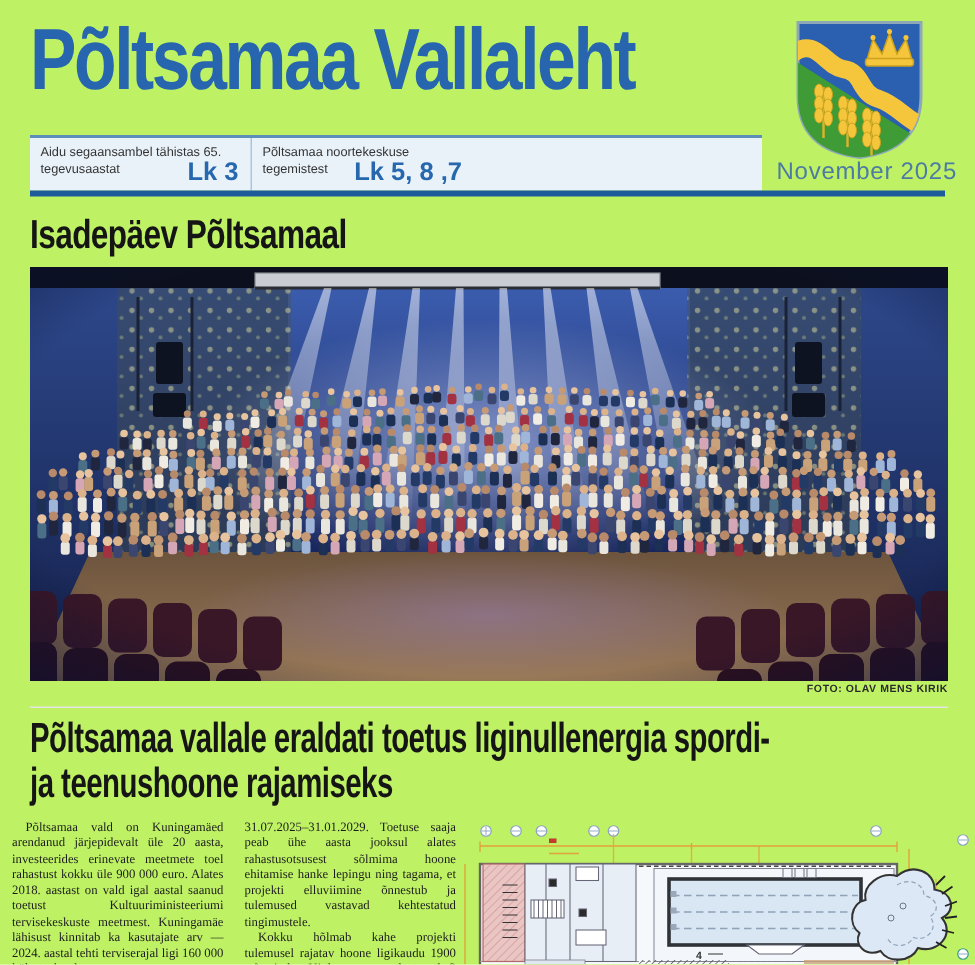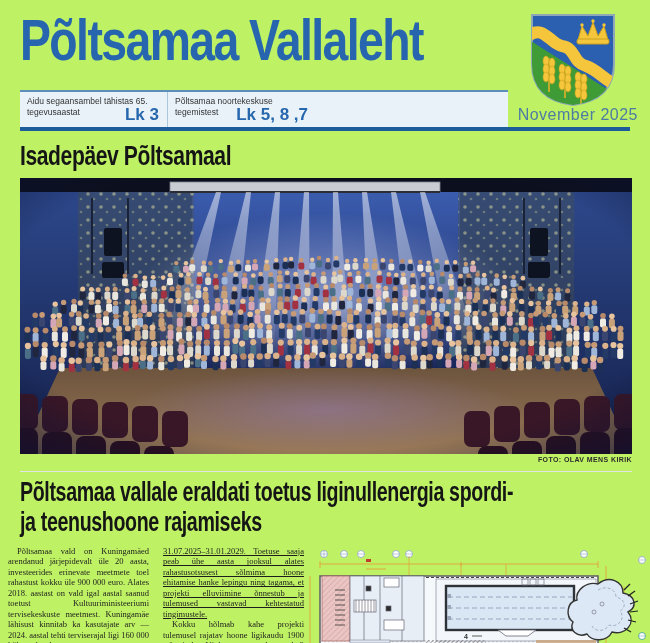--- a/index.html
+++ b/index.html
@@ -31,21 +31,21 @@
   .credit{position:absolute;right:18px;top:456px;font-size:7px;letter-spacing:.4px;color:#2b2b2b;font-weight:bold;}
 
   .hairline{position:absolute;left:20px;top:471px;width:612px;height:1px;background:#e4e4e4;}
 
   
   .h2a{top:477px;font-size:28px;letter-spacing:-.5px;transform:scaleX(.7);line-height:1.07;}
   .bodycols{position:absolute;left:8px;top:546px;width:296px;display:flex;gap:14px;}
   .col{width:141px;font-family:"Liberation Serif",serif;font-size:8.5px;line-height:1.23;
     color:#1d1d1d;text-align:justify;}
   .col p{margin:0;text-indent:9px;}
-  .col p.noindent{text-indent:0;text-decoration:underline;}
+  .col p.noindent{text-indent:0;}
   .plan{position:absolute;left:306px;top:546px;width:344px;height:97px;}
 </style>
 </head>
 <body>
 
 <div class="page">
 
   <div class="masthead">Põltsamaa Vallaleht</div>
 
   <svg class="coa" viewBox="0 0 102 96">

